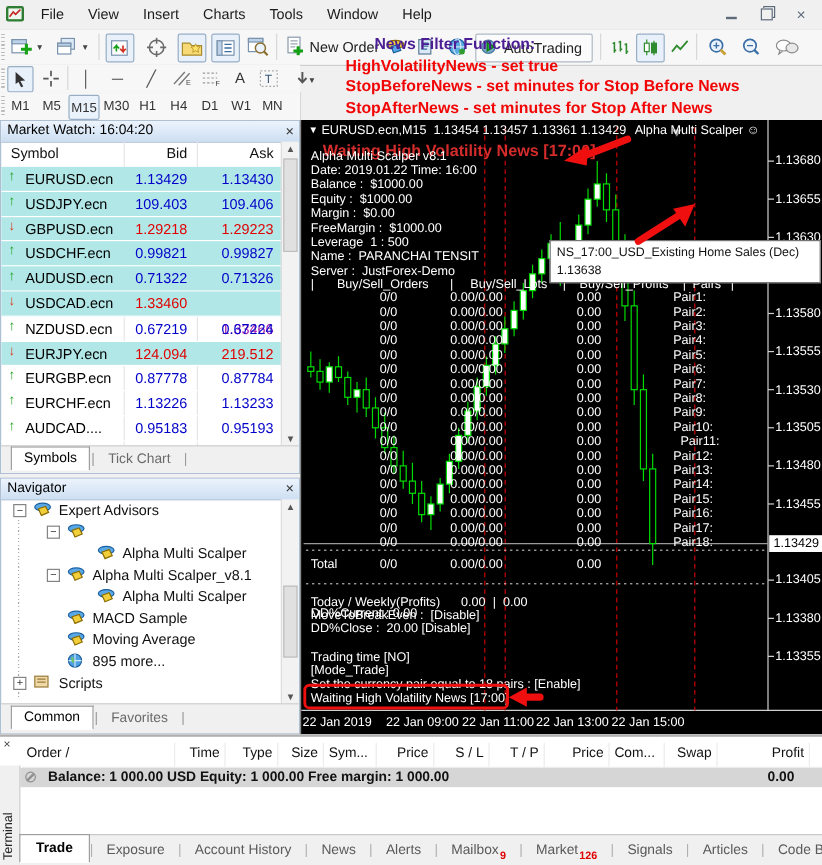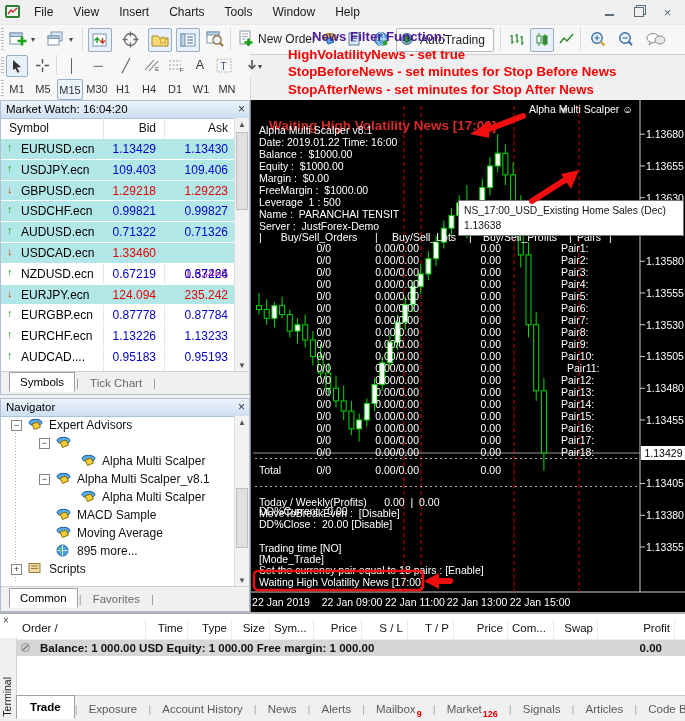--- a/index.html
+++ b/index.html
@@ -368,21 +368,21 @@
         <div class="mwrow">
           <span class="arr" style="color: rgb(24, 160, 24);">↑</span>
           <span class="c1">NZDUSD.ecn</span>
           <span class="c2" style="color: rgb(0, 0, 200);">0.67219</span>
           <span class="c3" style="color: rgb(0, 0, 200);">0.67224</span>
         </div>
         <div class="mwrow" style="background: rgb(178, 231, 231);">
           <span class="arr" style="color: rgb(224, 48, 16);">↓</span>
           <span class="c1">EURJPY.ecn</span>
           <span class="c2" style="color: rgb(224, 0, 0);">124.094</span>
-          <span class="c3" style="color: rgb(224, 0, 0);">235.242</span>
+          <span class="c3" style="color: rgb(224, 0, 0);">219.512</span>
         </div>
         <div class="mwrow">
           <span class="arr" style="color: rgb(24, 160, 24);">↑</span>
           <span class="c1">EURGBP.ecn</span>
           <span class="c2" style="color: rgb(0, 0, 200);">0.87778</span>
           <span class="c3" style="color: rgb(0, 0, 200);">0.87784</span>
         </div>
         <div class="mwrow">
           <span class="arr" style="color: rgb(24, 160, 24);">↑</span>
           <span class="c1">EURCHF.ecn</span>
@@ -597,20 +597,21 @@
         <line x1="389" y1="192.98" x2="394" y2="192.98" stroke="#cfcfcf"></line>
         <line x1="389" y1="224.73" x2="394" y2="224.73" stroke="#cfcfcf"></line>
         <line x1="389" y1="256.4800000000185" x2="394" y2="256.4800000000185" stroke="#cfcfcf"></line>
         <line x1="389" y1="288.23" x2="394" y2="288.23" stroke="#cfcfcf"></line>
         <line x1="389" y1="319.98" x2="394" y2="319.98" stroke="#cfcfcf"></line>
         <line x1="389" y1="383.48" x2="394" y2="383.48" stroke="#cfcfcf"></line>
         <line x1="389" y1="415.2300000000185" x2="394" y2="415.2300000000185" stroke="#cfcfcf"></line>
         <line x1="389" y1="446.98" x2="394" y2="446.98" stroke="#cfcfcf"></line>
       </svg>
     <div class="cw credtop">Waiting High Volatility News [17:00]</div>
+    <div class="cw ctitle"><span class="cdrop">▼</span> <span>EURUSD.ecn,M15</span>  <span>1.13454 1.13457 1.13361 1.13429</span></div>
     <div class="cw cea">Alpha Multi Scalper ☺</div>
     <div id="cinfo">
         <div class="cw" style="left: 8px; top: 24px;">Alpha Multi Scalper v8.1</div>
         <div class="cw" style="left: 8px; top: 36px;">Date: 2019.01.22 Time: 16:00</div>
         <div class="cw" style="left: 8px; top: 48px;">Balance :  $1000.00</div>
         <div class="cw" style="left: 8px; top: 60px;">Equity :  $1000.00</div>
         <div class="cw" style="left: 8px; top: 72px;">Margin :  $0.00</div>
         <div class="cw" style="left: 8px; top: 84px;">FreeMargin :  $1000.00</div>
         <div class="cw" style="left: 8px; top: 96px;">Leverage  1 : 500</div>
         <div class="cw" style="left: 8px; top: 108px;">Name :  PARANCHAI TENSIT</div>

